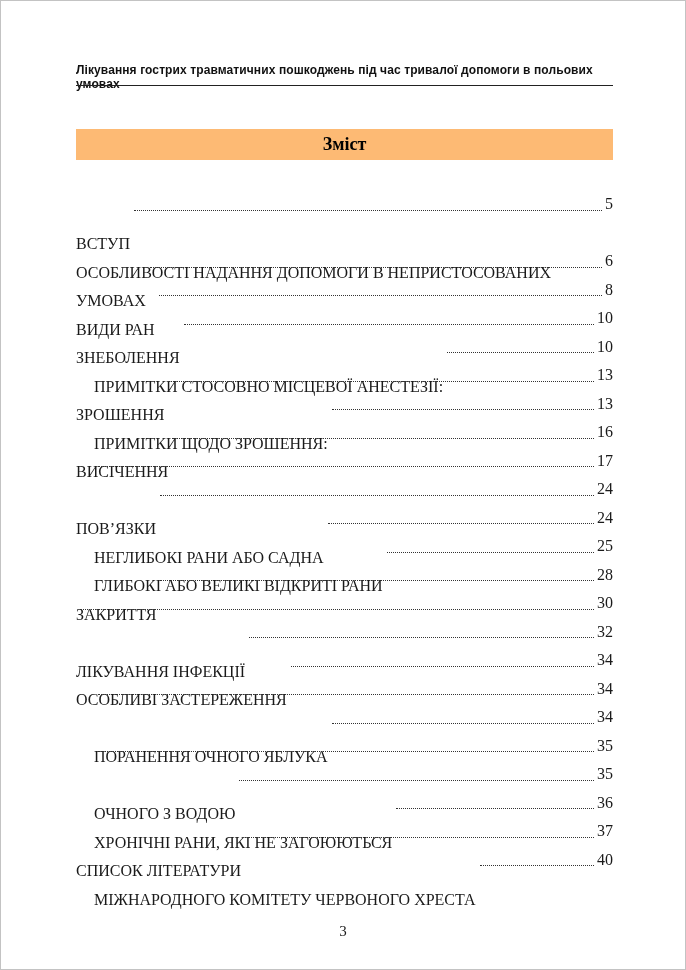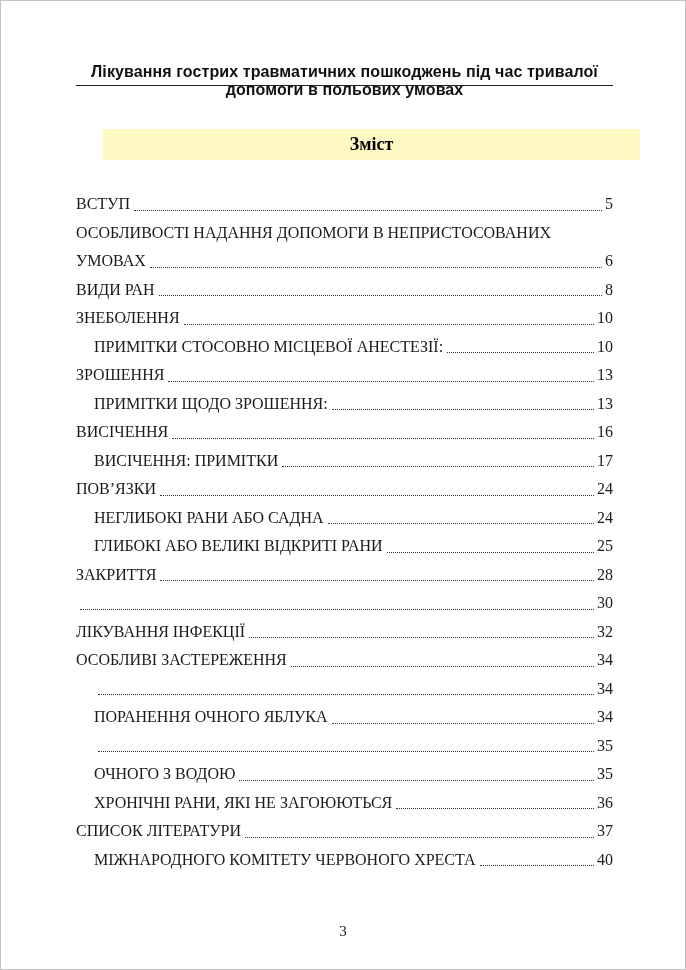--- a/index.html
+++ b/index.html
@@ -15,23 +15,22 @@
     background: #ffffff;
     font-family: "Liberation Serif", "DejaVu Serif", serif;
     color: #1a1a1a;
     overflow: hidden;
   }
   .header-text {
     position: absolute;
     top: 62px;
     left: 75px;
     width: 537px;
-    text-align: center;
     font-family: "Liberation Sans", sans-serif;
-    font-size: 16px;
+    font-size: 12px;
     font-weight: bold;
     color: #111111;
     letter-spacing: 0.1px;
   }
   .header-rule {
     position: absolute;
     top: 84px;
     left: 75px;
     width: 537px;
     border-top: 1.5px solid #222222;
@@ -61,20 +60,21 @@
     height: 28.5px;
     font-size: 16px;
     line-height: 28.5px;
     white-space: nowrap;
   }
   .toc-line.indent {
     padding-left: 18px;
   }
   .toc-text {
     flex: 0 0 auto;
+    margin-top: 40px;
   }
   .leader {
     flex: 1 1 auto;
     border-bottom: 1.6px dotted #333333;
     margin: 0 3px 8px 4px;
     align-self: flex-end;
     min-width: 12px;
   }
   .toc-page {
     flex: 0 0 auto;
@@ -92,21 +92,21 @@
 </style>
 </head>
 <body>
 
 <div class="sheet">
 
   <div class="header-text">Лікування гострих травматичних пошкоджень під час тривалої допомоги в польових умовах</div>
 
   <div class="header-rule"></div>
 
-  <div class="title-bar" style="background: #fef9c3; margin-left: 27px;">
+  <div class="title-bar" style="background: #fdba74;">
     <span>Зміст</span>
   </div>
 
   <div class="toc">
       <div class="toc-line">
         <span class="toc-text">ВСТУП</span>
         <span class="leader"></span>
         <span class="toc-page">5</span>
       </div>
       <div class="toc-line">
@@ -141,21 +141,20 @@
         <span class="toc-text">ПРИМІТКИ ЩОДО ЗРОШЕННЯ:</span>
         <span class="leader"></span>
         <span class="toc-page">13</span>
       </div>
       <div class="toc-line">
         <span class="toc-text">ВИСІЧЕННЯ</span>
         <span class="leader"></span>
         <span class="toc-page">16</span>
       </div>
       <div class="toc-line indent">
-        <span class="toc-text">ВИСІЧЕННЯ: ПРИМІТКИ</span>
         <span class="leader"></span>
         <span class="toc-page">17</span>
       </div>
       <div class="toc-line">
         <span class="toc-text">ПОВ’ЯЗКИ</span>
         <span class="leader"></span>
         <span class="toc-page">24</span>
       </div>
       <div class="toc-line indent">
         <span class="toc-text">НЕГЛИБОКІ РАНИ АБО САДНА</span>

